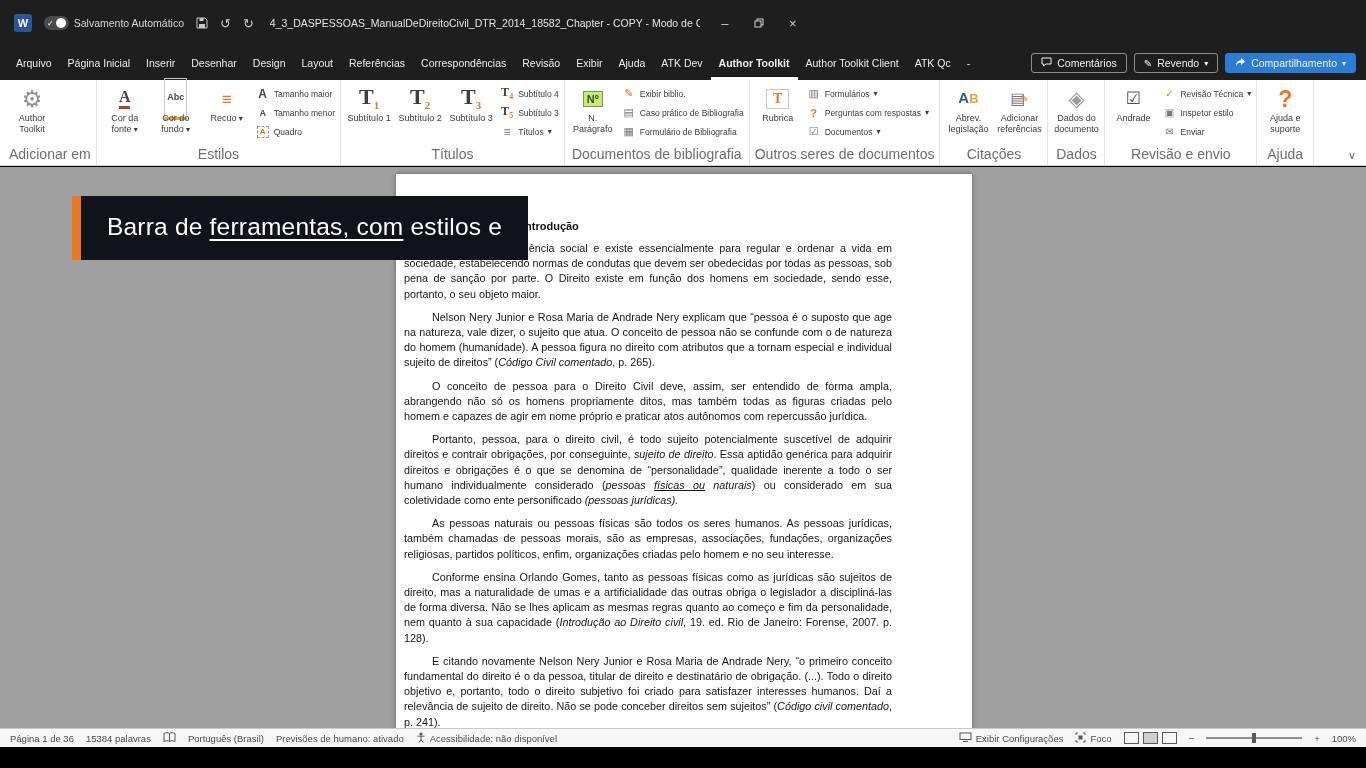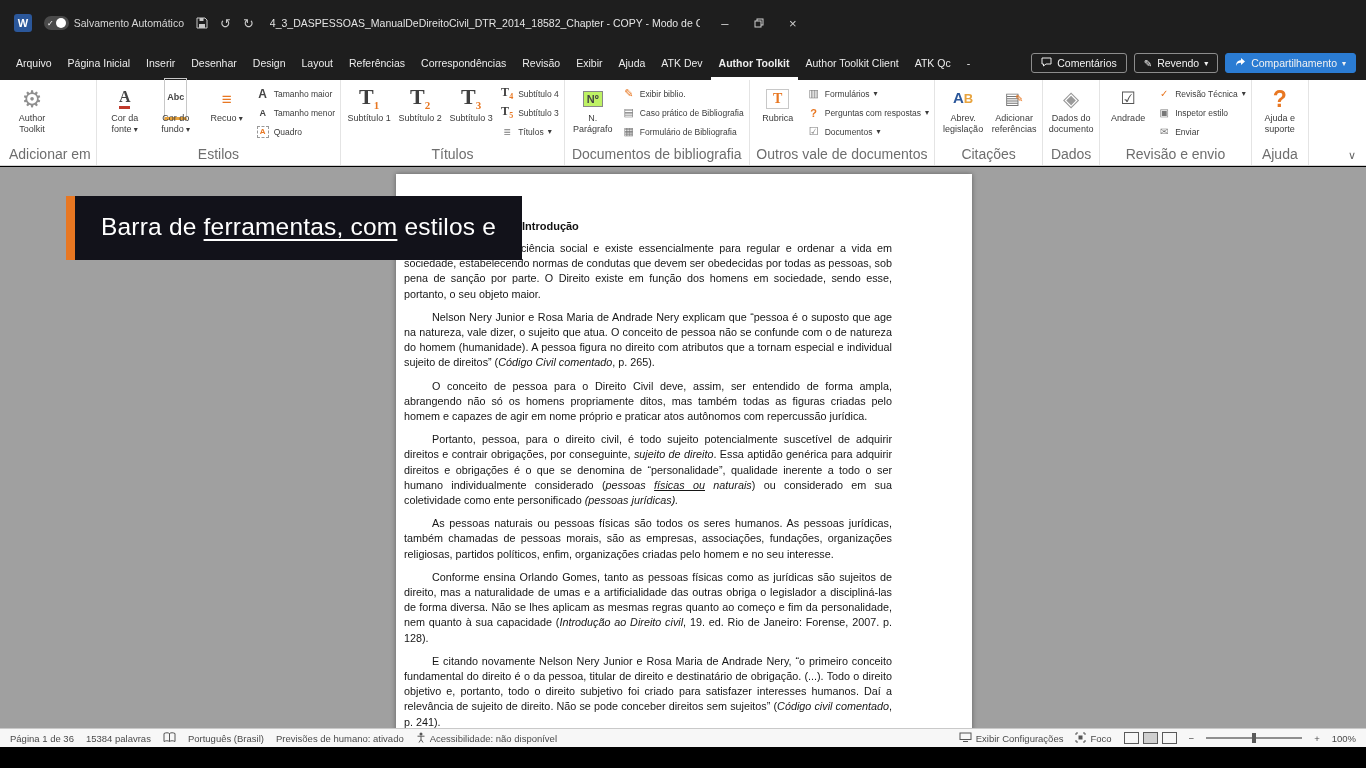--- a/index.html
+++ b/index.html
@@ -52,21 +52,21 @@
 
   
   #doc-area { position:absolute; top:167px; left:0; right:0; bottom:40px; background:#a0a0a0; overflow:hidden; }
   #page { position:absolute; left:396px; top:7px; width:576px; height:620px; background:#fff;
     box-shadow:0 0 5px rgba(0,0,0,.4); padding:46px 80px 0 8px; overflow:hidden; }
   #doc-heading { font-weight:bold; font-size:11px; color:#111; margin:0 0 9px 118px; }
   .dpar { font-size:10.8px; line-height:15.2px; color:#161616; text-align:justify;
     text-indent:28px; margin-bottom:8px; }
 
   
-  #callout { position:absolute; left:66px; top:196px; display:flex; z-index:6; }
+  #callout { position:absolute; left:72px; top:196px; display:flex; z-index:6; }
   #callout .obar { width:9px; background:#e87722; }
   #callout .box { background:#12121a; padding:13px 26px 15px; }
   .cline { color:#fff; font-size:24.5px; line-height:36px; text-align:center; letter-spacing:.2px; }
   .cline .u { text-decoration:underline; text-underline-offset:4px; }
 
   
   #statusbar { position:absolute; left:0; right:0; bottom:21px; height:19px; background:#f7f7f7;
     border-top:1px solid #c9c9c9; display:flex; align-items:center; gap:12px; padding:0 10px;
     font-size:9.5px; color:#4a4a4a; }
   .sb-item { display:flex; align-items:center; gap:4px; white-space:nowrap; }
@@ -315,21 +315,21 @@
             </div>
             <div class="smallbtn">
               <span class="sicn">
                 <span style="color:#777;font-size:11px">☑</span>
               </span>
               <span>Documentos</span>
               <span class="arrow-g">▾</span>
             </div>
           </div>
         </div>
-        <div class="rlabel">Outros vale de documentos</div>
+        <div class="rlabel">Outros seres de documentos</div>
       </div>
       <div class="rgroup">
         <div class="rcontent">
           <div class="bigbtn">
             <div class="icn">
               <span style="font-weight:bold"><span style="color:#2b579a;font-size:15px">A</span><span style="color:#e8a33d;font-size:13px">B</span></span>
             </div>
             <div>Abrev. legislação</div>
           </div>
           <div class="bigbtn">

